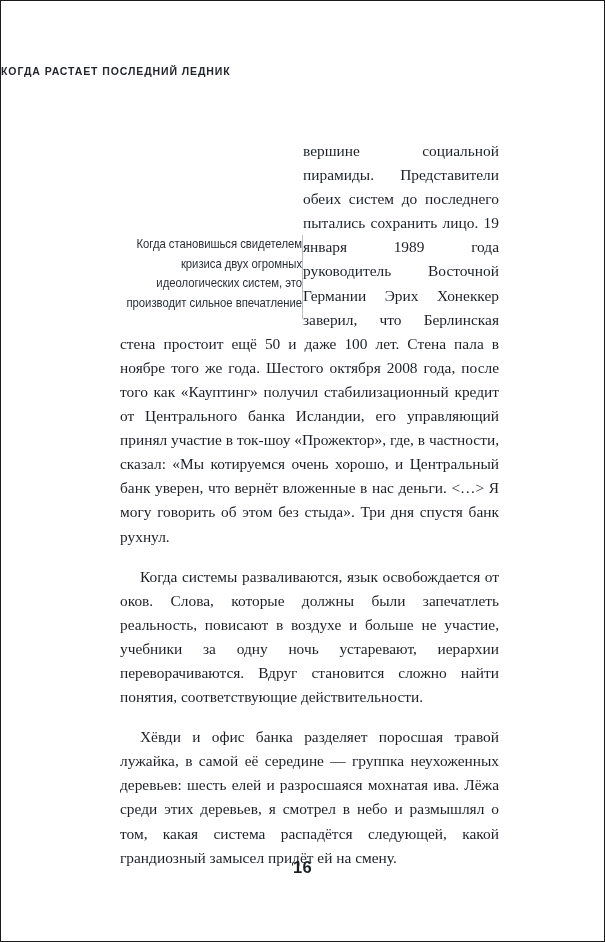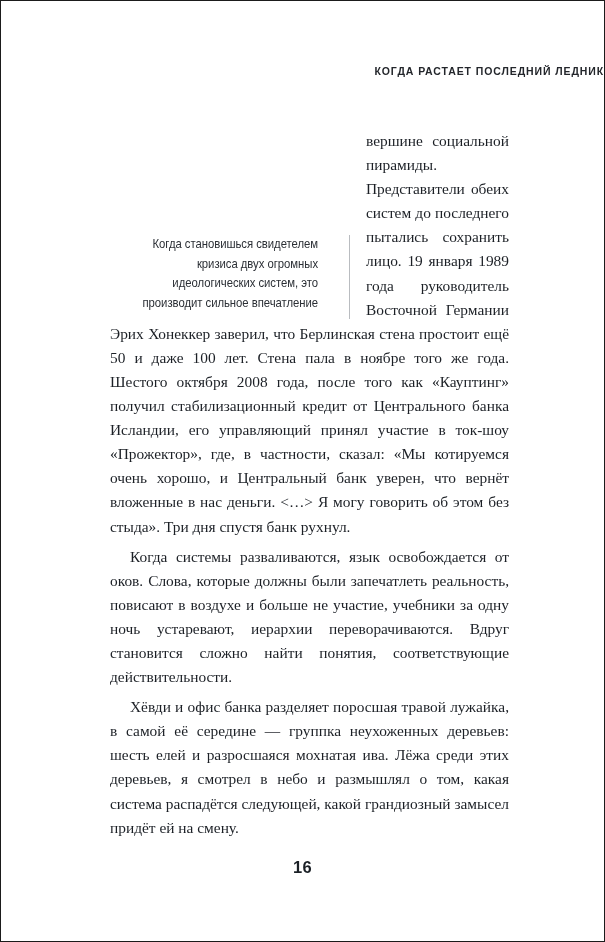--- a/index.html
+++ b/index.html
@@ -22,21 +22,21 @@
     box-sizing: border-box;
     overflow: hidden;
   }
 
   
   .running-head {
     position: absolute;
     left: 0;
     right: 0;
     top: 64px;
-    text-align: right;
+    text-align: left;
     font-family: "Liberation Sans", "DejaVu Sans", sans-serif;
     font-size: 10.5px;
     font-weight: 700;
     letter-spacing: 0.9px;
     color: #23262b;
     text-transform: uppercase;
   }
 
   
   .textblock {
@@ -46,33 +46,33 @@
     width: 411px;
     font-size: 15.4px;
     line-height: 24.1px;
     color: #1c2026;
     text-align: justify;
     text-justify: inter-word;
     hyphens: manual;
   }
 
   .textblock p {
-    margin: 6px;
+    margin: 16px;
     text-align: justify;
   }
   .textblock p.indent {
     text-indent: 20px;
   }
 
   
   .pullquote {
     float: left;
     width: 198px;
-    margin: 16px;
-    padding: 0 31px 6px 0;
+    margin: 0;
+    padding: 0 0 6px 0;
     
     margin-top: 112px;
     margin-bottom: 2px;
     border-right: 1px solid #b9bcc0;
     box-sizing: content-box;
     shape-outside: inset(0);
   }
 
   .pullquote-text {
     display: block;

